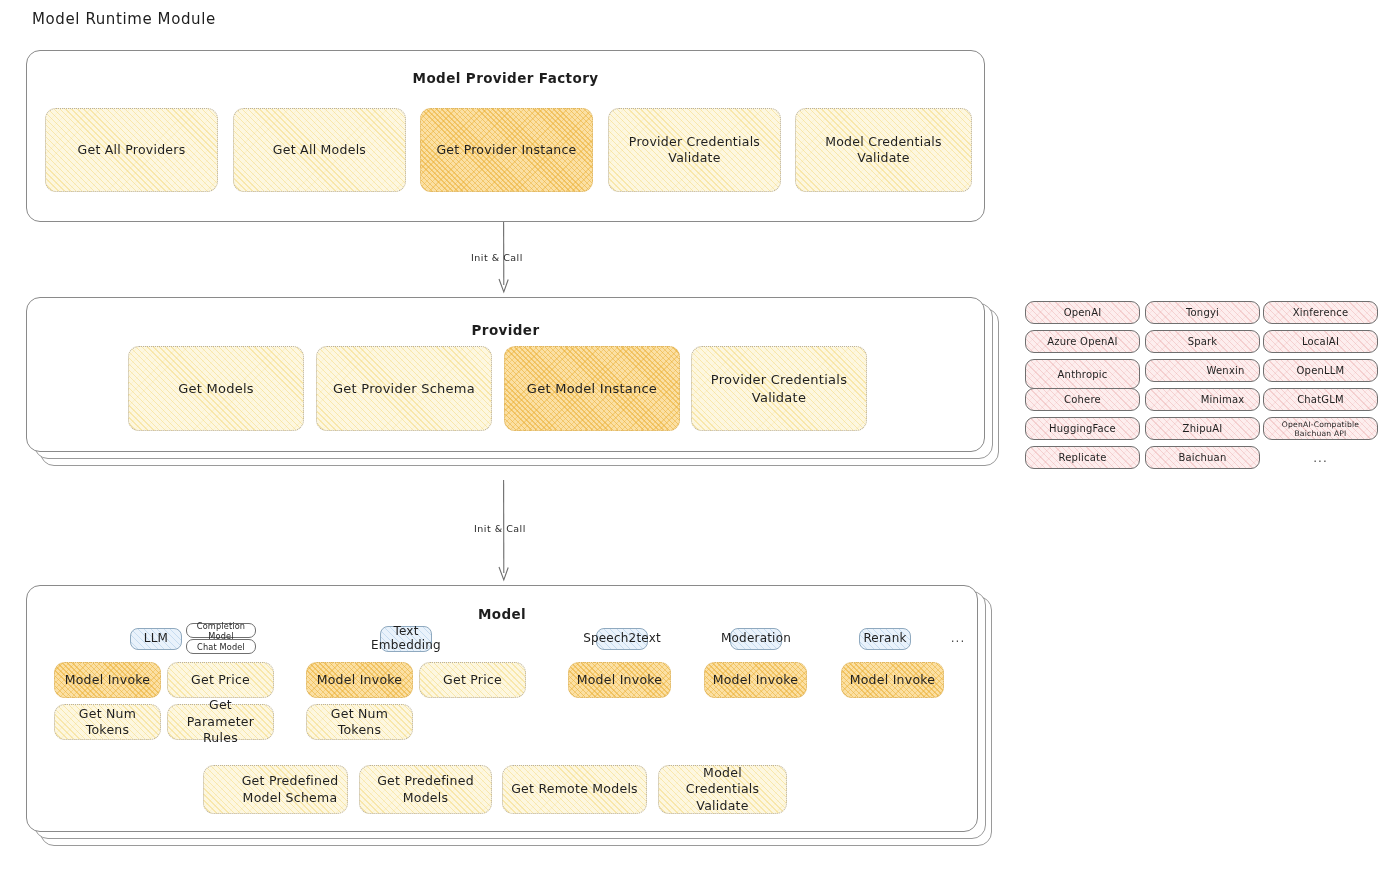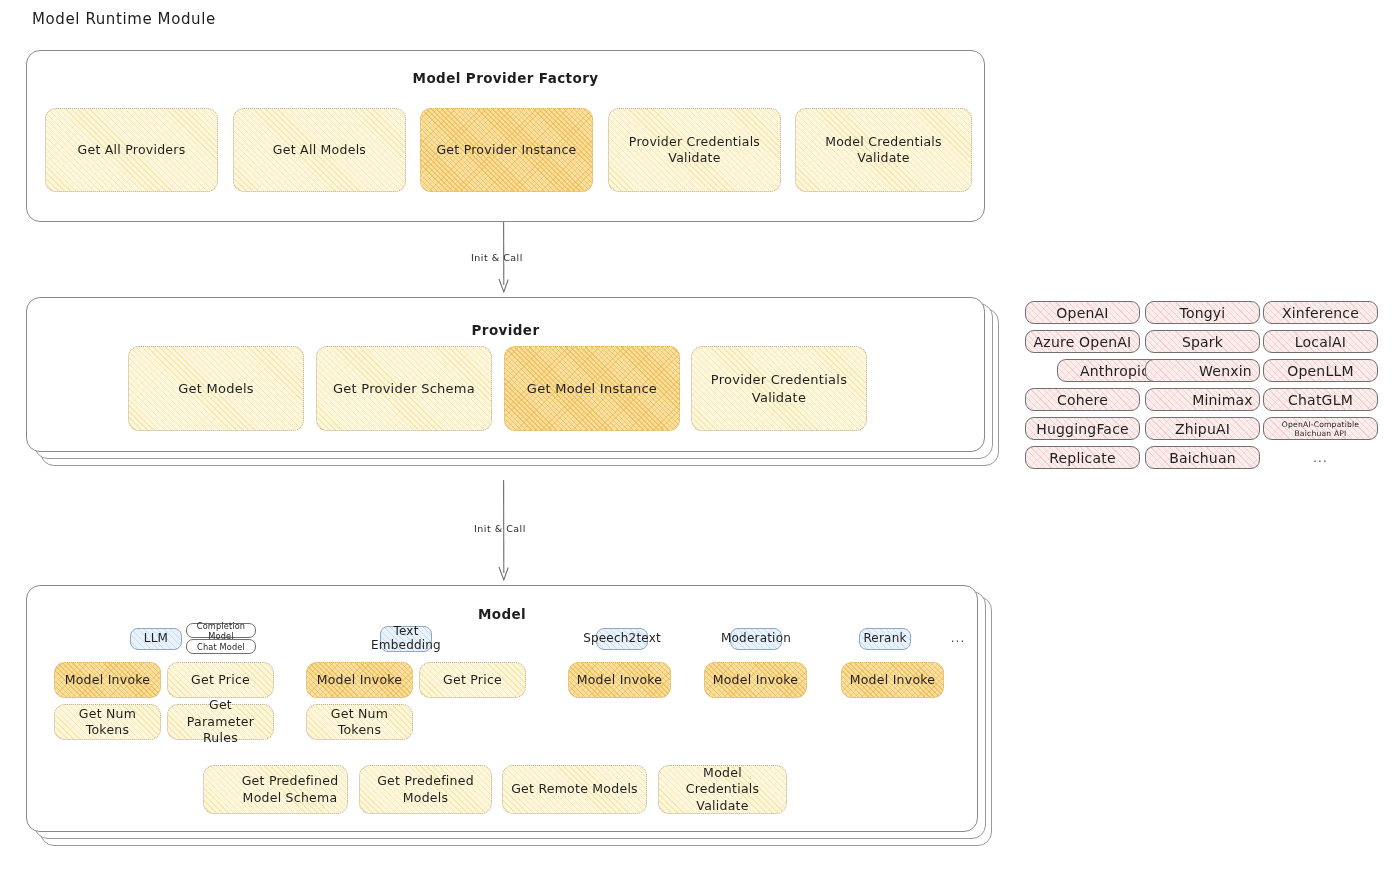--- a/index.html
+++ b/index.html
@@ -69,21 +69,21 @@
     padding:4px 6px;
   }
   .node.amber{border-color:#d9b468;}
   .node.big{font-size:13px;}
 
   
   .pill{
     position:absolute;box-sizing:border-box;
     border:1.1px solid #6f6f6f;border-radius:9px;
     display:flex;align-items:center;justify-content:center;
-    text-align:center;font-size:14px;color:#1f1f1f;letter-spacing:.2px;
+    text-align:center;font-size:10px;color:#1f1f1f;letter-spacing:.2px;
   }
   .pill.tiny{font-size:7.6px;}
   .ellipsis{
     position:absolute;display:flex;align-items:center;justify-content:center;
     font-size:12px;color:#4a4a4a;letter-spacing:1px;
   }
 
   
   .badge{
     position:absolute;box-sizing:border-box;
@@ -133,21 +133,21 @@
   <div class="card" style="left:26px;top:297px;width:959px;height:155px;">
     <div class="card-title" style="top:24px;">Provider</div>
   </div>
   <div class="node hatch-yellow big" style="left:128px;top:346px;width:176px;height:85px;">Get Models</div>
   <div class="node hatch-yellow big" style="left:316px;top:346px;width:176px;height:85px;">Get Provider Schema</div>
   <div class="node hatch-amber amber big" style="left:504px;top:346px;width:176px;height:85px;">Get Model Instance</div>
   <div class="node hatch-yellow big" style="left:691px;top:346px;width:176px;height:85px;">Provider Credentials Validate</div>
 
   <div class="pill hatch-pink" style="left:1025px;top:301px;width:115px;height:23px;">OpenAI</div>
   <div class="pill hatch-pink" style="left:1025px;top:330px;width:115px;height:23px;">Azure OpenAI</div>
-  <div class="pill hatch-pink" style="left:1025px;top:359px;width:115px;height:23px;margin-left:32px;">Anthropic</div>
+  <div class="pill hatch-pink" style="left:1025px;top:359px;width:115px;height:30px;">Anthropic</div>
   <div class="pill hatch-pink" style="left:1025px;top:388px;width:115px;height:23px;">Cohere</div>
   <div class="pill hatch-pink" style="left:1025px;top:417px;width:115px;height:23px;">HuggingFace</div>
   <div class="pill hatch-pink" style="left:1025px;top:446px;width:115px;height:23px;">Replicate</div>
 
   <div class="pill hatch-pink" style="left:1145px;top:301px;width:115px;height:23px;">Tongyi</div>
   <div class="pill hatch-pink" style="left:1145px;top:330px;width:115px;height:23px;">Spark</div>
   <div class="pill hatch-pink" style="left:1145px;top:359px;width:115px;height:23px;padding-left:46px;">Wenxin</div>
   <div class="pill hatch-pink" style="left:1145px;top:388px;width:115px;height:23px;padding-left:40px;">Minimax</div>
   <div class="pill hatch-pink" style="left:1145px;top:417px;width:115px;height:23px;">ZhipuAI</div>
   <div class="pill hatch-pink" style="left:1145px;top:446px;width:115px;height:23px;">Baichuan</div>

